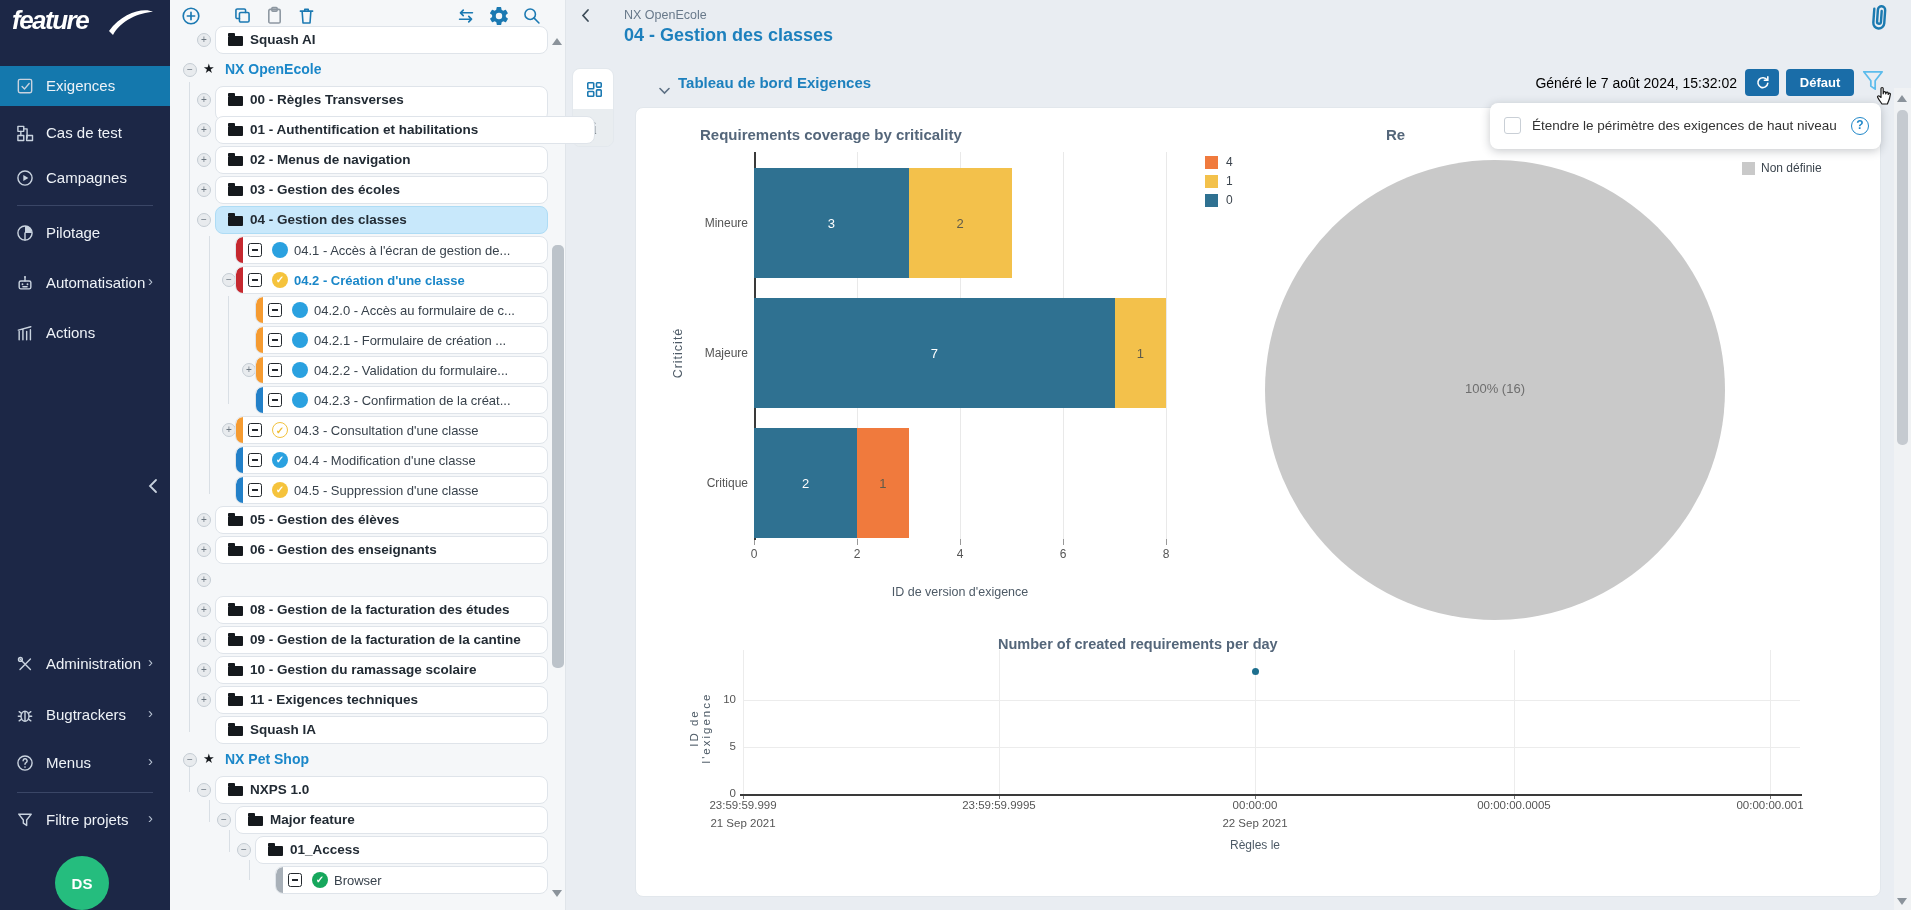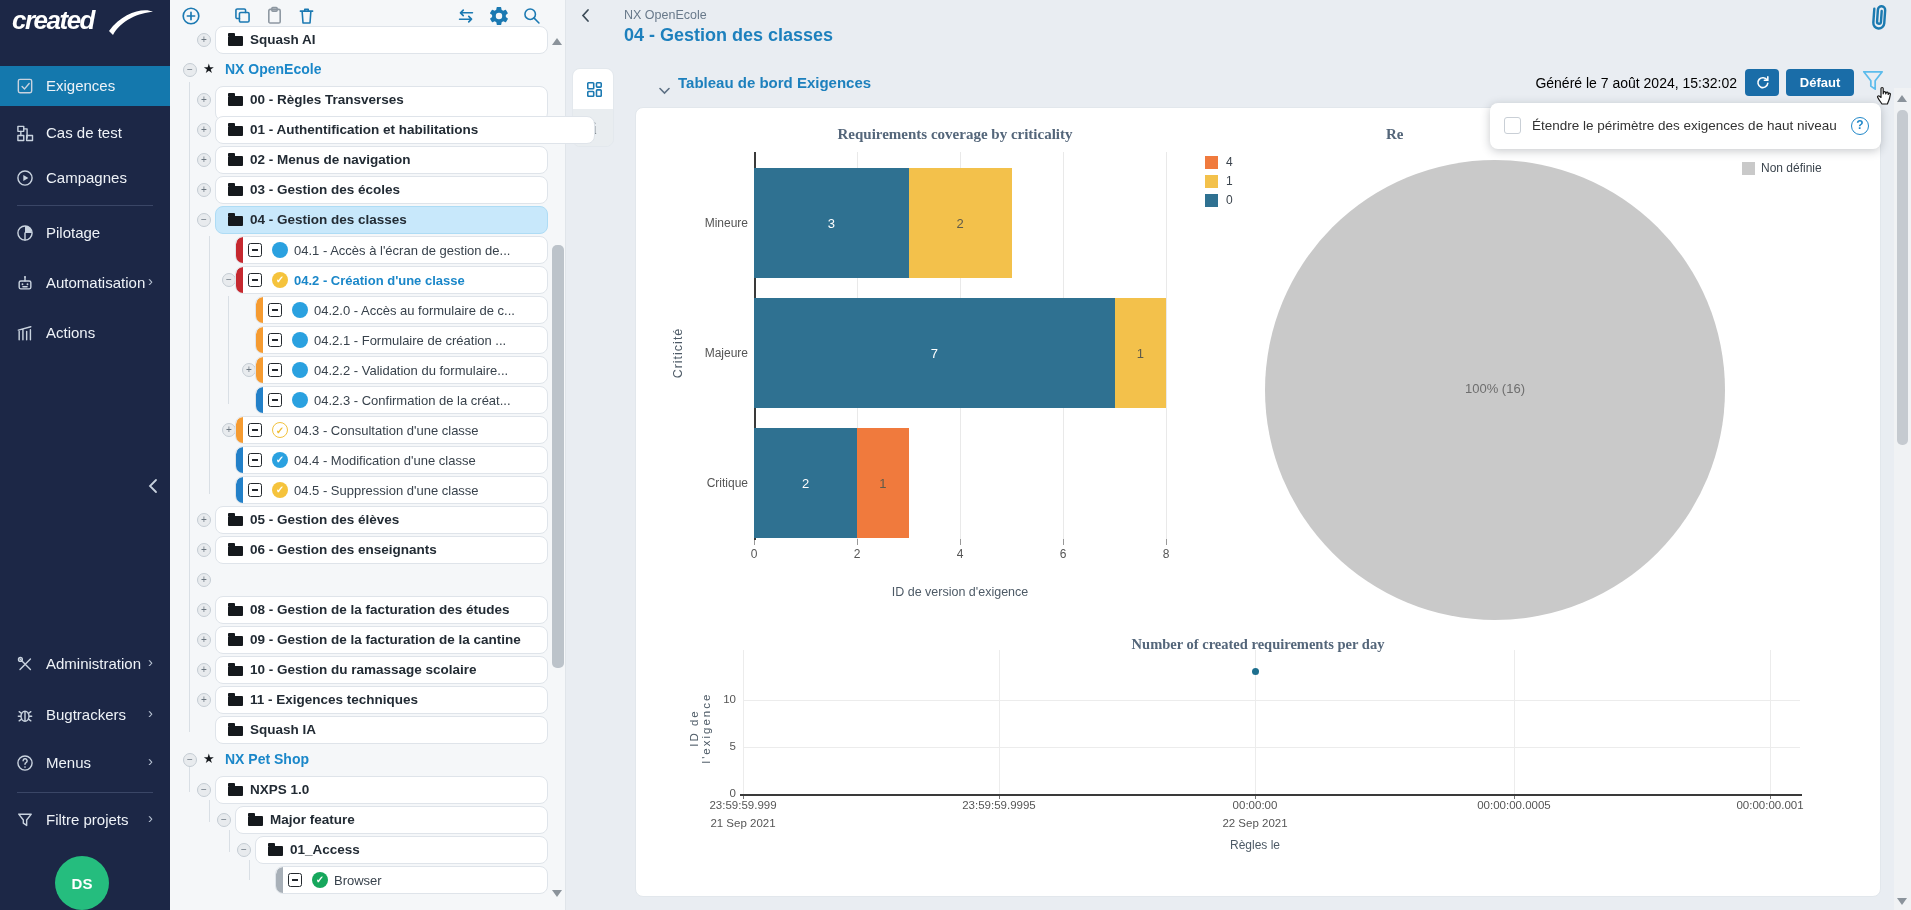--- a/index.html
+++ b/index.html
@@ -34,21 +34,21 @@
   .star{font-size:13px;color:#15191d;}
   .vline{background:#d9dfe5;width:1px;}
   
   .card{background:#fff;border:1px solid #e2e7ec;border-radius:8px;}
   .crumb{font-size:12.5px;color:#68798a;}
   .ptitle{font-size:18px;font-weight:bold;color:#1d80bd;}
   .stitle{font-size:15px;font-weight:bold;color:#1d80bd;}
   .gen{font-size:14px;color:#000000;text-align:right;}
   .btn{background:#1a6da8;border-radius:4px;color:#fff;display:flex;align-items:center;justify-content:center;}
   .btn-lb{font-size:13px;font-weight:bold;}
-  .ctitle{font-size:15px;font-weight:bold;color:#54667a;text-align:center;white-space:nowrap;font-family:Liberation Serif, serif;}
+  .ctitle{font-size:15px;font-weight:bold;color:#54667a;white-space:nowrap;}
   .tick{font-size:12px;color:#555;text-align:center;}
   .axlbl{font-size:12.5px;color:#4d5a66;text-align:center;}
   .seg{display:flex;align-items:center;justify-content:center;font-size:13px;}
   .leg-sw{width:13px;height:13px;}
   .leg-tx{font-size:12px;color:#3c454e;}
   .dropdown{background:#fff;border-radius:8px;box-shadow:0 2px 10px rgba(30,40,50,.25);}
   .checkbox{position:absolute;width:17px;height:17px;border:1px solid #c9cfd6;border-radius:3px;background:#fff;}
   .help-circ{position:absolute;width:18px;height:18px;border:1.6px solid #2188c9;border-radius:50%;color:#2188c9;font-size:12px;font-weight:bold;text-align:center;line-height:15px;}
   .tri-up{width:0;height:0;border-left:5px solid transparent;border-right:5px solid transparent;border-bottom:7px solid #8b939b;}
   .tri-dn{width:0;height:0;border-left:5px solid transparent;border-right:5px solid transparent;border-top:7px solid #8b939b;}
@@ -61,21 +61,21 @@
 </head>
 <body>
 
 <div id="screen">
 
   <div class="abs sidebar-bg"></div>
   <div class="abs tree-bg"></div>
   <div class="abs card" style="left:635px;top:107px;width:1246px;height:790px;"></div>
 
   <div class="abs logo-wrap" style="width:150px;">
-    <span class="logo-txt">created</span>
+    <span class="logo-txt">feature</span>
     <svg style="position:absolute;left:98px;top:2px;" width="46" height="30" viewBox="0 0 46 30">
         <path d="M1 24 C 14 6, 36 0, 45 5 C 32 5, 12 14, 5 28 Z" fill="#fff"></path>
       </svg>
   </div>
 
   <div class="abs" style="left:146px;top:478px;">
     <svg width="14" height="16" viewBox="0 0 14 16">
         <path d="M10 2L4 8l6 6" stroke="#c7d1dd" stroke-width="1.8" fill="none" stroke-linecap="round"></path>
       </svg>
   </div>

